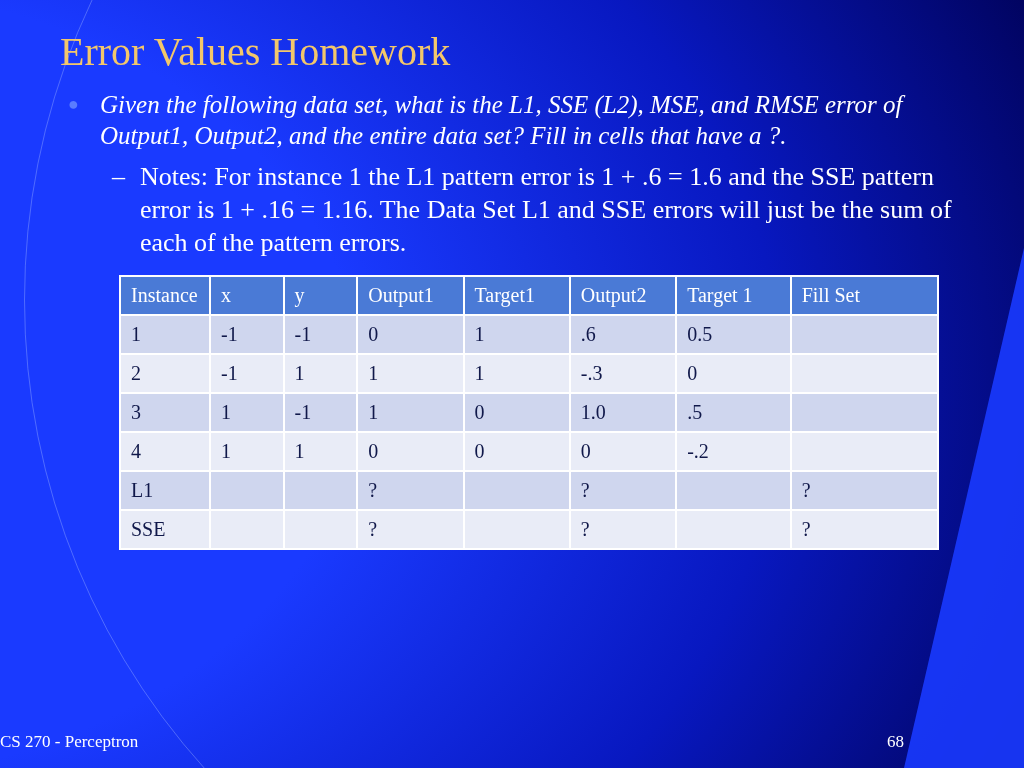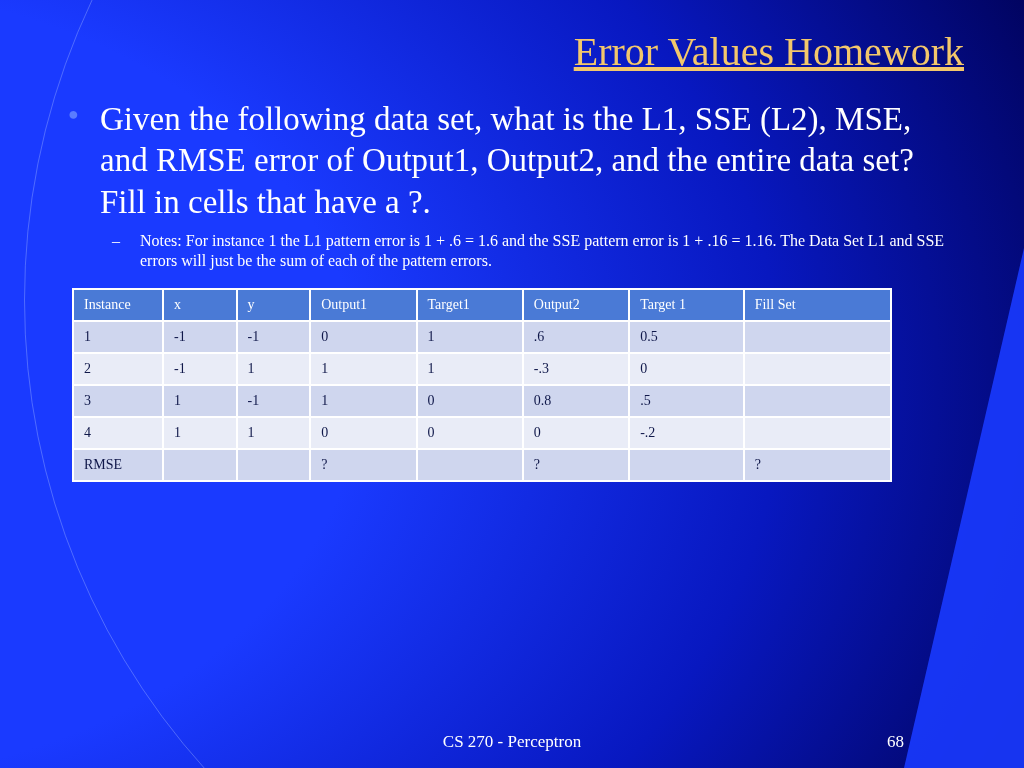--- a/index.html
+++ b/index.html
@@ -31,68 +31,69 @@
     opacity: 0.9;
     pointer-events: none;
   }
   .slide {
     position: relative;
     width: 1024px;
     height: 768px;
     padding: 28px 60px 0 60px;
   }
   .title {
-    text-align: right;
+    text-align: left;
     font-size: 40px;
     font-weight: 400;
     color: #f3c76b;
-    margin-bottom: 24px;
-    text-decoration: underline;
+    margin-bottom: 14px;
   }
   .body-list { list-style: none; }
   .bullet-1 {
     position: relative;
     padding-left: 40px;
-    font-size: 33px;
+    font-size: 25px;
     line-height: 1.25;
     color: #ffffff;
     margin-bottom: 8px;
+    font-style: italic;
   }
   .bullet-1::before {
     content: "●";
     position: absolute;
     left: 8px;
     top: 4px;
     color: #5a7dff;
     font-size: 18px;
   }
   .bullet-2 {
     position: relative;
     padding-left: 80px;
-    font-size: 16px;
+    font-size: 26px;
     line-height: 1.28;
     color: #ffffff;
   }
   .bullet-2::before {
     content: "–";
     position: absolute;
     left: 52px;
     top: 0;
     color: #ffffff;
   }
   .tbl-wrap {
     margin-top: 16px;
     margin-left: 12px;
     width: 820px;
   }
   table {
     border-collapse: collapse;
     width: 100%;
-    font-size: 14px;
+    font-size: 20px;
     table-layout: fixed;
+    margin-left: 47px;
   }
   th, td {
     text-align: left;
     padding: 7px 10px;
     border: 2px solid #ffffff;
     font-weight: 400;
   }
   th {
     background: #4a7ad6;
     color: #ffffff;
@@ -111,21 +112,21 @@
     position: absolute;
     bottom: 16px;
     left: 0;
     width: 1024px;
     display: flex;
     justify-content: space-between;
     padding: 0 120px 0 0;
     font-size: 17px;
     color: #ffffff;
   }
-  .footer .center { position: absolute; left: 0; width: 1024px; text-align: center; }
+  .footer .center { position: absolute; left: 0; width: 1024px; text-align: left; }
   .footer .right  { margin-left: auto; position: relative; }
 </style>
 </head>
 <body>
 
 <div class="arc-deco"></div>
 <div class="wedge"></div>
 
 <div class="slide">
 
@@ -180,36 +181,46 @@
           <td>-.3</td>
           <td>0</td>
           <td></td>
         </tr>
         <tr>
           <td>3</td>
           <td>1</td>
           <td>-1</td>
           <td>1</td>
           <td>0</td>
-          <td>0.8</td>
+          <td>1.0</td>
           <td>.5</td>
           <td></td>
         </tr>
         <tr>
           <td>4</td>
           <td>1</td>
           <td>1</td>
           <td>0</td>
           <td>0</td>
           <td>0</td>
           <td>-.2</td>
           <td></td>
         </tr>
         <tr>
-          <td>RMSE</td>
+          <td>L1</td>
+          <td></td>
+          <td></td>
+          <td>?</td>
+          <td></td>
+          <td>?</td>
+          <td></td>
+          <td>?</td>
+        </tr>
+        <tr>
+          <td>SSE</td>
           <td></td>
           <td></td>
           <td>?</td>
           <td></td>
           <td>?</td>
           <td></td>
           <td>?</td>
         </tr>
       </tbody>
     </table>

